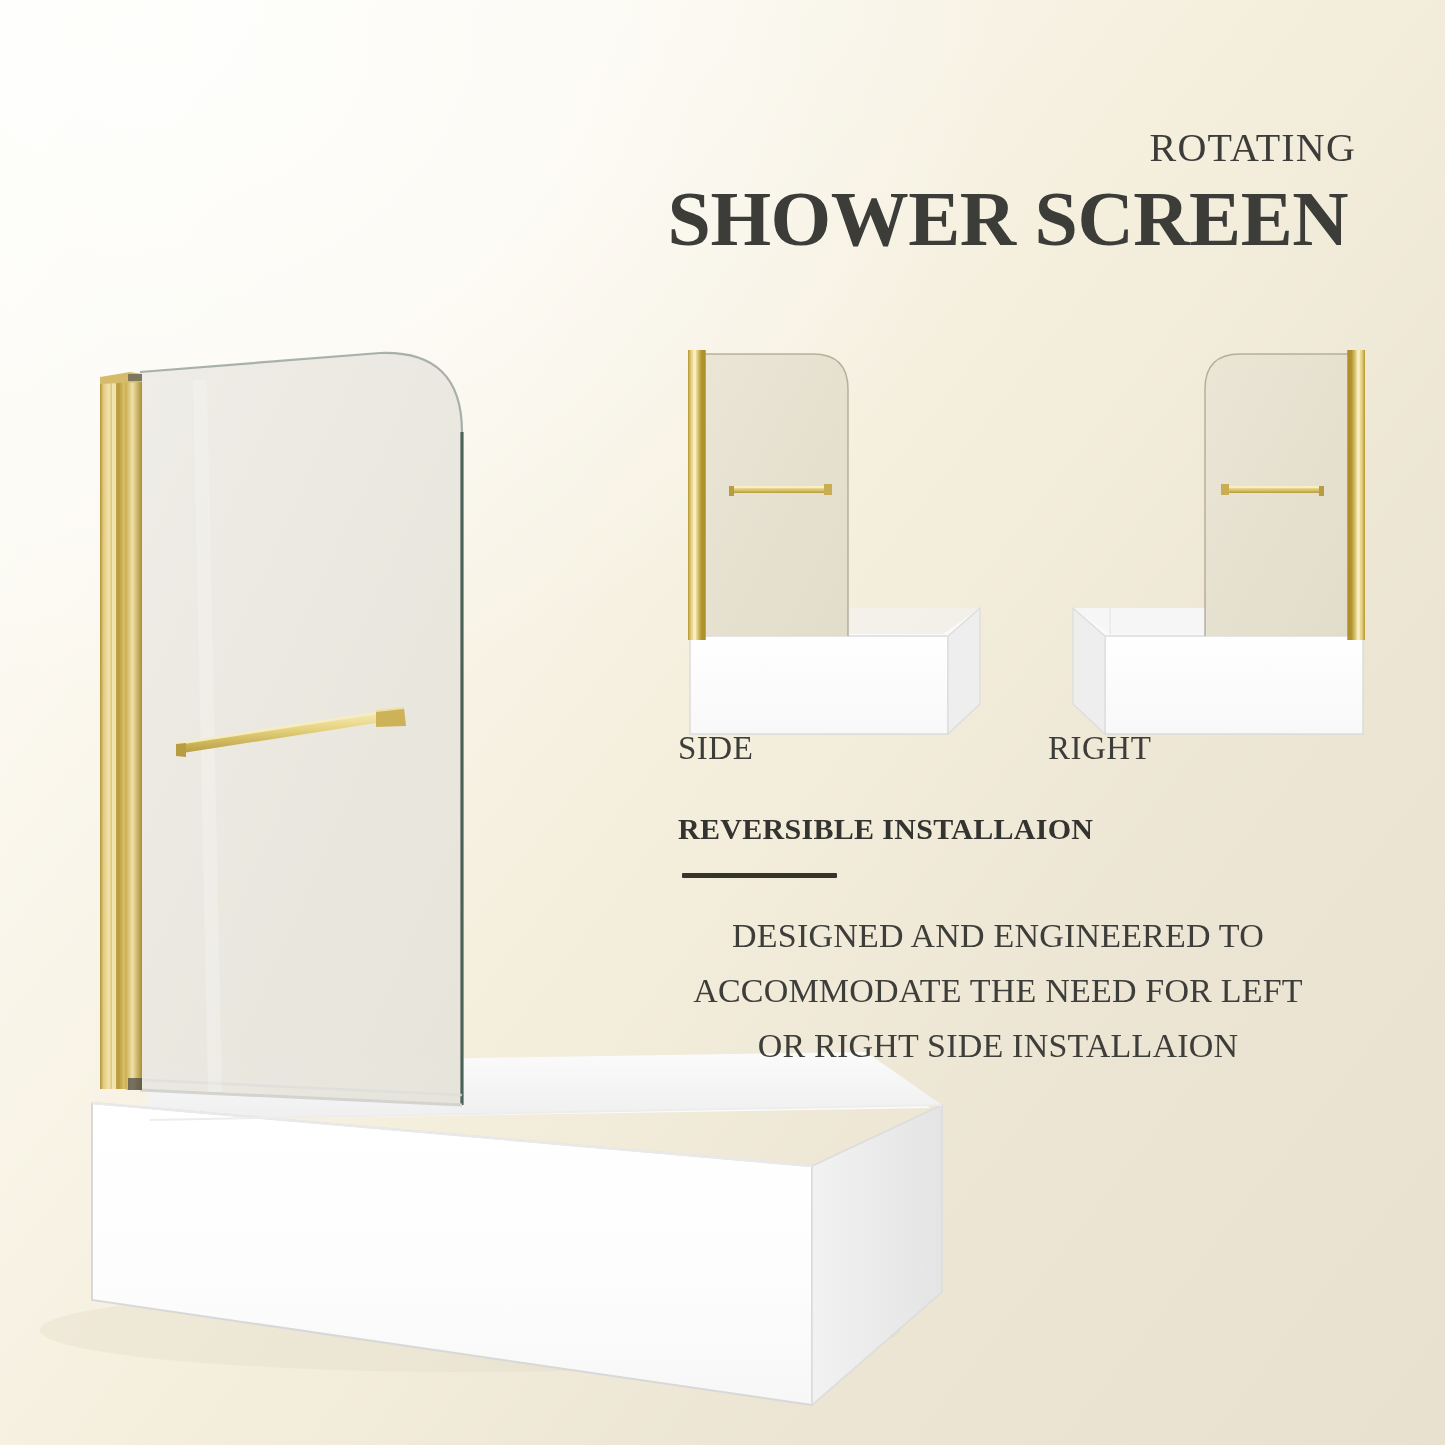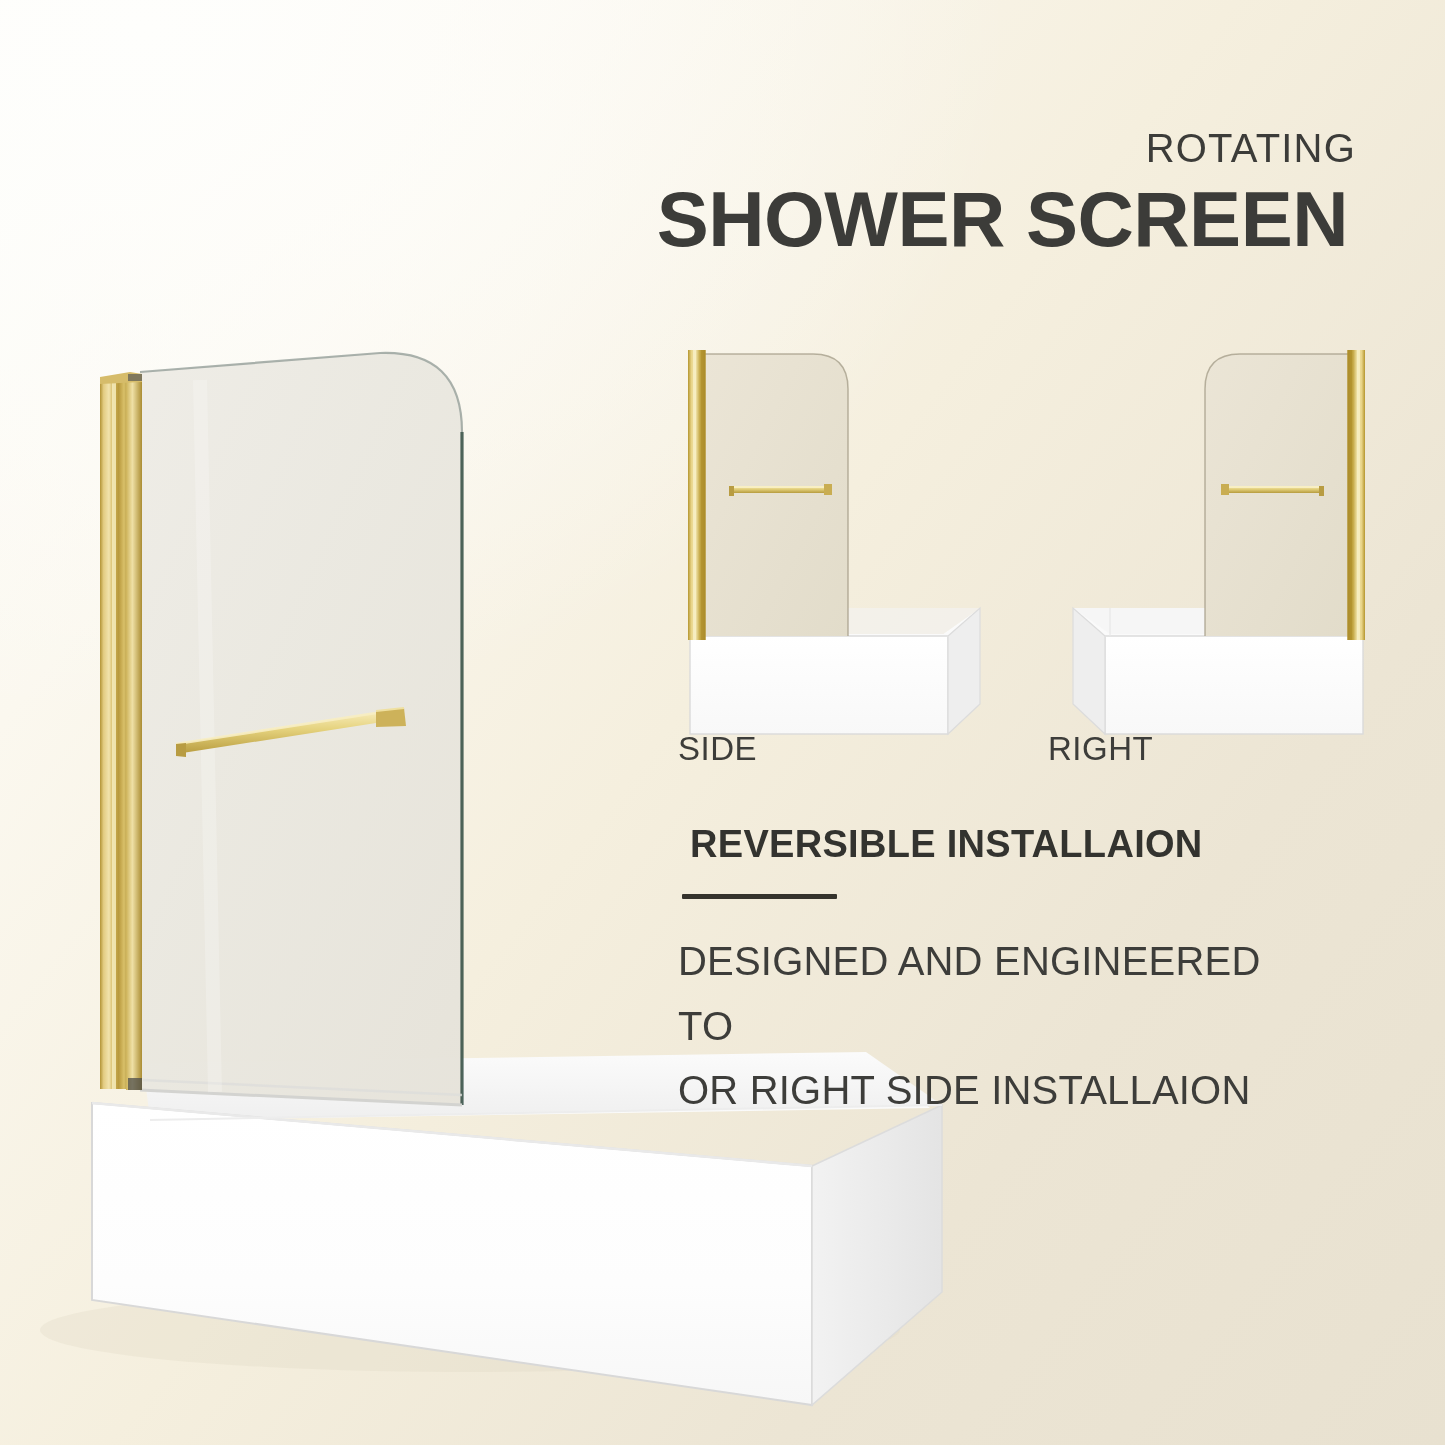--- a/index.html
+++ b/index.html
@@ -6,21 +6,21 @@
   html, body {
     margin: 0;
     padding: 0;
     background: #ffffff;
   }
   #stage {
     position: relative;
     width: 1445px;
     height: 1445px;
     overflow: hidden;
-    font-family: Liberation Sans, sans-serif;
+    font-family: Liberation Serif, serif;
     background:
       radial-gradient(ellipse 1500px 1200px at 10% 2%, #fefefc 0%, rgba(254,254,252,0) 58%),
       linear-gradient(128deg, #fdfdfa 0%, #fbf8ef 22%, #f5efde 48%, #ece5d4 74%, #e8e1d0 100%);
   }
 
   
   .title-block {
     position: absolute;
     right: 85px;
     top: 128px;
@@ -64,41 +64,42 @@
   #label-right { left: 1048px; }
 
   
   .copy-block {
     position: absolute;
     left: 678px;
     top: 812px;
     width: 640px;
   }
   .copy-heading {
-    font-size: 38px;
+    font-size: 30px;
     font-weight: 700;
     color: #33332f;
     letter-spacing: 0.3px;
-    margin: 12px;
+    margin: 0;
     line-height: 1.1;
   }
   .copy-rule {
     width: 155px;
     height: 5px;
     background: #35332c;
     margin: 28px 0 30px 4px;
     border-radius: 1px;
   }
   .copy-body {
-    font-size: 40px;
+    font-size: 34px;
     color: #3d3d3a;
     line-height: 1.62;
     letter-spacing: 0.2px;
     margin: 0;
     font-weight: 400;
+    text-align: center;
   }
   .copy-body span { display: block; }
 </style>
 </head>
 <body>
 
 <div id="stage">
 
   <svg id="hero" viewBox="0 0 1000 1445">
     <defs>
@@ -311,17 +312,18 @@
       <rect x="307" y="14" width="5" height="290" fill="#b1922e" opacity="0.75"></rect>
     </g>
   </svg>
   <div class="variant-label" id="label-right">RIGHT</div>
 
   <div class="copy-block">
     <h2 class="copy-heading">REVERSIBLE INSTALLAION</h2>
     <div class="copy-rule"></div>
     <p class="copy-body">
       <span>DESIGNED AND ENGINEERED TO</span>
+      <span>ACCOMMODATE THE NEED FOR LEFT</span>
       <span>OR RIGHT SIDE INSTALLAION</span>
     </p>
   </div>
 
 </div>
 
 </body></html>

